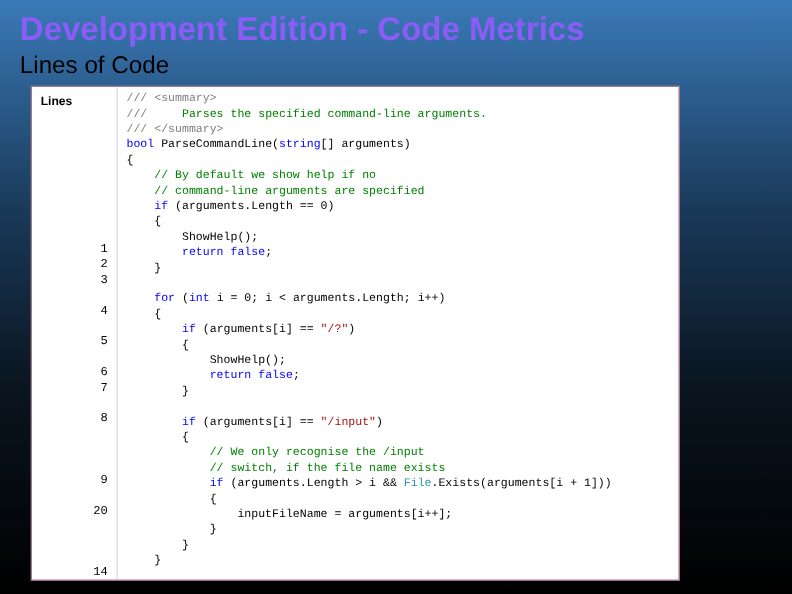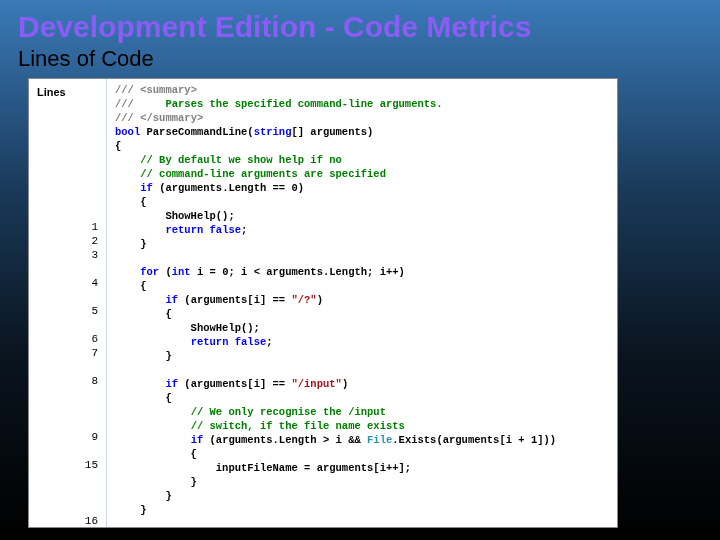--- a/index.html
+++ b/index.html
@@ -61,21 +61,20 @@
   }
   .code-area {
     flex: 1;
     background: #fff;
     padding: 4px 0 0 8px;
     font-family: Consolas, 'Courier New', monospace;
     font-size: 10.5px;
     line-height: 14px;
     white-space: pre;
     overflow: hidden;
-    font-weight: bold;
   }
   .c-comment { color: #008000; }
   .c-keyword { color: #0000ff; }
   .c-type { color: #2b91af; margin-top: 20px; }
   .c-string { color: #a31515; }
   .c-text { color: #000; }
   .c-gray { color: #808080; }
   .code-line { height: 14px; }
 </style>
 </head>
@@ -107,22 +106,22 @@
           <div></div>
           <div>6</div>
           <div>7</div>
           <div></div>
           <div>8</div>
           <div></div>
           <div></div>
           <div></div>
           <div>9</div>
           <div></div>
-          <div>15</div>
+          <div>20</div>
           <div></div>
           <div></div>
           <div></div>
-          <div>16</div>
+          <div>14</div>
         </div>
     </div>
     <div class="code-area" id="code-area"><div class="code-line"><span class="c-gray">/// </span><span class="c-gray">&lt;summary&gt;</span></div><div class="code-line"><span class="c-gray">///     </span><span class="c-comment">Parses the specified command-line arguments.</span></div><div class="code-line"><span class="c-gray">/// </span><span class="c-gray">&lt;/summary&gt;</span></div><div class="code-line"><span class="c-keyword">bool</span><span class="c-text"> ParseCommandLine(</span><span class="c-keyword">string</span><span class="c-text">[] arguments)</span></div><div class="code-line"><span class="c-text">{</span></div><div class="code-line"><span class="c-text">    </span><span class="c-comment">// By default we show help if no</span></div><div class="code-line"><span class="c-text">    </span><span class="c-comment">// command-line arguments are specified</span></div><div class="code-line"><span class="c-text">    </span><span class="c-keyword">if</span><span class="c-text"> (arguments.Length == 0)</span></div><div class="code-line"><span class="c-text">    {</span></div><div class="code-line"><span class="c-text">        ShowHelp();</span></div><div class="code-line"><span class="c-text">        </span><span class="c-keyword">return</span><span class="c-text"> </span><span class="c-keyword">false</span><span class="c-text">;</span></div><div class="code-line"><span class="c-text">    }</span></div><div class="code-line"><span class="c-text"></span></div><div class="code-line"><span class="c-text">    </span><span class="c-keyword">for</span><span class="c-text"> (</span><span class="c-keyword">int</span><span class="c-text"> i = 0; i &lt; arguments.Length; i++)</span></div><div class="code-line"><span class="c-text">    {</span></div><div class="code-line"><span class="c-text">        </span><span class="c-keyword">if</span><span class="c-text"> (arguments[i] == </span><span class="c-string">"/?"</span><span class="c-text">)</span></div><div class="code-line"><span class="c-text">        {</span></div><div class="code-line"><span class="c-text">            ShowHelp();</span></div><div class="code-line"><span class="c-text">            </span><span class="c-keyword">return</span><span class="c-text"> </span><span class="c-keyword">false</span><span class="c-text">;</span></div><div class="code-line"><span class="c-text">        }</span></div><div class="code-line"><span class="c-text"></span></div><div class="code-line"><span class="c-text">        </span><span class="c-keyword">if</span><span class="c-text"> (arguments[i] == </span><span class="c-string">"/input"</span><span class="c-text">)</span></div><div class="code-line"><span class="c-text">        {</span></div><div class="code-line"><span class="c-text">            </span><span class="c-comment">// We only recognise the /input</span></div><div class="code-line"><span class="c-text">            </span><span class="c-comment">// switch, if the file name exists</span></div><div class="code-line"><span class="c-text">            </span><span class="c-keyword">if</span><span class="c-text"> (arguments.Length &gt; i &amp;&amp; </span><span class="c-type">File</span><span class="c-text">.Exists(arguments[i + 1]))</span></div><div class="code-line"><span class="c-text">            {</span></div><div class="code-line"><span class="c-text">                inputFileName = arguments[i++];</span></div><div class="code-line"><span class="c-text">            }</span></div><div class="code-line"><span class="c-text">        }</span></div><div class="code-line"><span class="c-text">    }</span></div><div class="code-line"><span class="c-text"></span></div></div>
   </div>
 </div>
 
 </body></html>

